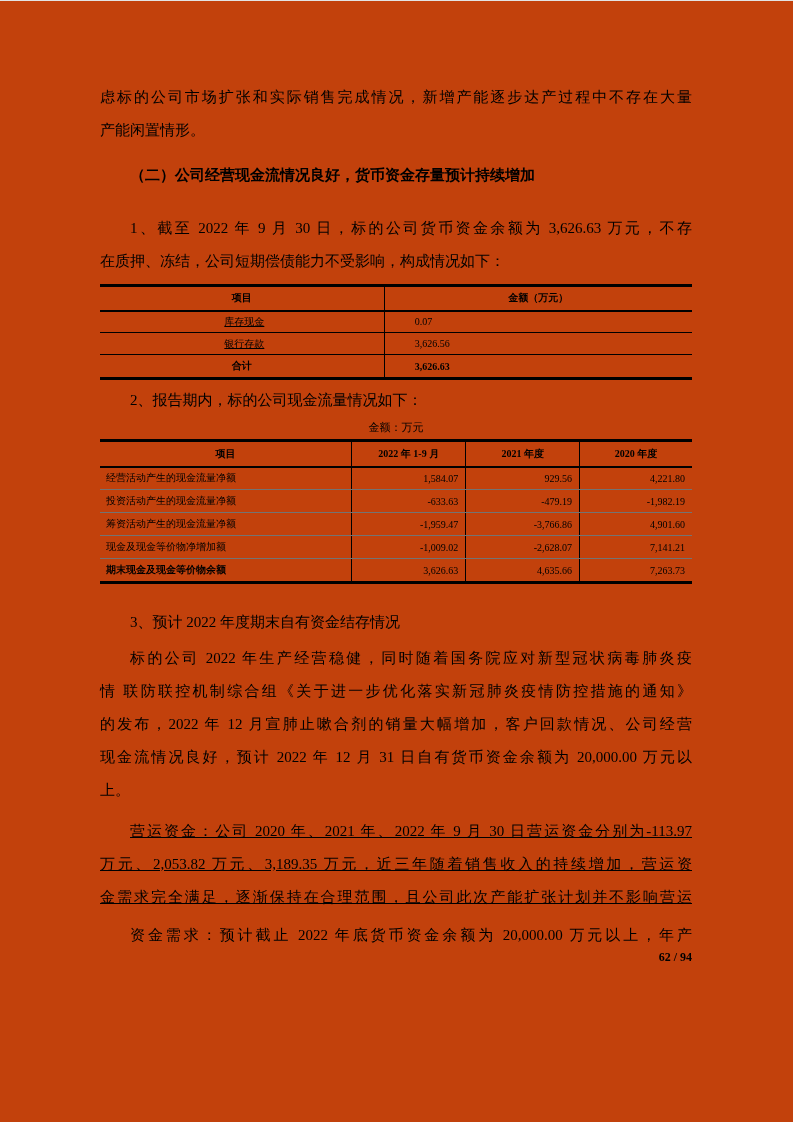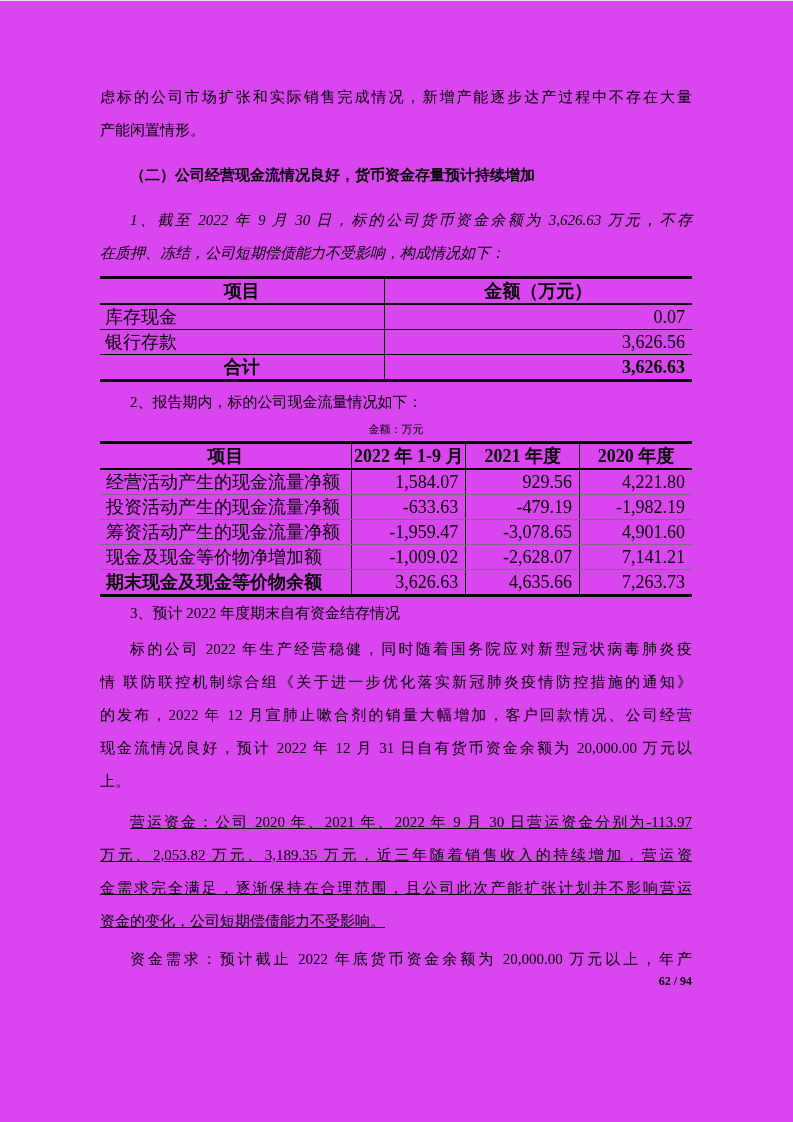--- a/index.html
+++ b/index.html
@@ -1,21 +1,21 @@
 <!DOCTYPE html>
 <html><head>
 <meta charset="utf-8">
 <style>
   * { margin: 0; padding: 0; box-sizing: border-box; }
   html, body { background: #ffffff; }
   .page {
     position: relative;
     width: 793px;
     height: 1122px;
-    background: #d946ef;
+    background: #c2410c;
     color: #000000;
     font-family: "Liberation Serif", "DejaVu Serif", serif;
     border-top: 1px solid #e3e3e3;
     overflow: hidden;
   }
   .content {
     padding: 80px 101px 0 100px; 
   }
   .line {
     font-size: 15px;
@@ -25,55 +25,55 @@
   }
   .jfull { text-align-last: justify; }
   .indent { text-indent: 2em; }
   .section-heading {
     font-size: 15px;
     line-height: 33px;
     font-weight: bold;
     text-indent: 2em;
     margin-top: 12px;
   }
-  .para-item1 { margin-top: 12px; font-style: italic; }
+  .para-item1 { margin-top: 20px; }
   .para-item2 { margin-top: 4px; }
   .unit-note {
     font-size: 11px;
     line-height: 20px;
     text-align: center;
     margin-top: 0px;
   }
-  .para-item3 { margin-top: 0; }
+  .para-item3 { margin-top: 22px; }
   .para-forecast { margin-top: 3px; }
   .para-item4 { margin-top: 12px; }
   .para-working { margin-top: 8px; text-decoration: underline; }
   .para-funding { margin-top: 5px; }
 
   table.doc-table {
     width: 100%;
     border-collapse: collapse;
     table-layout: fixed;
-    font-size: 18px;
+    font-size: 10px;
   }
   table.doc-table th, table.doc-table td {
     overflow: hidden;
   }
   
   .t1 { margin-top: 6px; border-top: 3px solid #000; border-bottom: 3px solid #000; }
   .t1 th {
     font-weight: bold; text-align: center; height: 25px;
     border-bottom: 2px solid #000;
   }
   .t1 td { height: 22px; border-bottom: 1px solid #000; }
   .t1 tr.total-row td { border-bottom: none; font-weight: bold; height: 24px; }
   .t1 th + th, .t1 td + td { border-left: 1px solid #000; }
-  .t1 .lbl { text-align: left; padding-left: 5px; }
+  .t1 .lbl { text-align: center; padding-left: 5px; text-decoration: underline; }
   .t1 .ctr { text-align: center; }
-  .t1 .val { text-align: right; padding-right: 7px; }
+  .t1 .val { padding-right: 7px; padding-left: 30px; }
 
   
   .t2 { margin-top: 2px; border-top: 3px solid #000; border-bottom: 3px solid #000; }
   .t2 th {
     font-weight: bold; text-align: center; height: 26px;
     border-bottom: 2px solid #000;
   }
   .t2 td { height: 23px; border-bottom: 1px solid #737373; }
   .t2 tr.total-row td { border-bottom: none; height: 24px; }
   .t2 tr.total-row td.lbl { font-weight: bold; }
@@ -158,21 +158,21 @@
       </tr>
       <tr>
         <td class="lbl">投资活动产生的现金流量净额</td>
         <td class="val">-633.63</td>
         <td class="val">-479.19</td>
         <td class="val">-1,982.19</td>
       </tr>
       <tr>
         <td class="lbl">筹资活动产生的现金流量净额</td>
         <td class="val">-1,959.47</td>
-        <td class="val">-3,078.65</td>
+        <td class="val">-3,766.86</td>
         <td class="val">4,901.60</td>
       </tr>
       <tr>
         <td class="lbl">现金及现金等价物净增加额</td>
         <td class="val">-1,009.02</td>
         <td class="val">-2,628.07</td>
         <td class="val">7,141.21</td>
       </tr>
       <tr class="total-row">
         <td class="lbl">期末现金及现金等价物余额</td>
@@ -191,21 +191,20 @@
       <div class="line jfull">的发布，2022 年 12 月宣肺止嗽合剂的销量大幅增加，客户回款情况、公司经营</div>
       <div class="line jfull">现金流情况良好，预计 2022 年 12 月 31 日自有货币资金余额为 20,000.00 万元以</div>
       <div class="line">上。</div>
     </div>
 
 
     <div class="para-working">
       <div class="line jfull indent">营运资金：公司 2020 年、2021 年、2022 年 9 月 30 日营运资金分别为-113.97</div>
       <div class="line jfull">万元、2,053.82 万元、3,189.35 万元，近三年随着销售收入的持续增加，营运资</div>
       <div class="line jfull">金需求完全满足，逐渐保持在合理范围，且公司此次产能扩张计划并不影响营运</div>
-      <div class="line">资金的变化，公司短期偿债能力不受影响。</div>
     </div>
 
     <div class="para-funding">
       <div class="line jfull indent">资金需求：预计截止 2022 年底货币资金余额为 20,000.00 万元以上，年产</div>
     </div>
 
     <div class="page-number">62 / 94</div>
 
   </div>
 </div>

